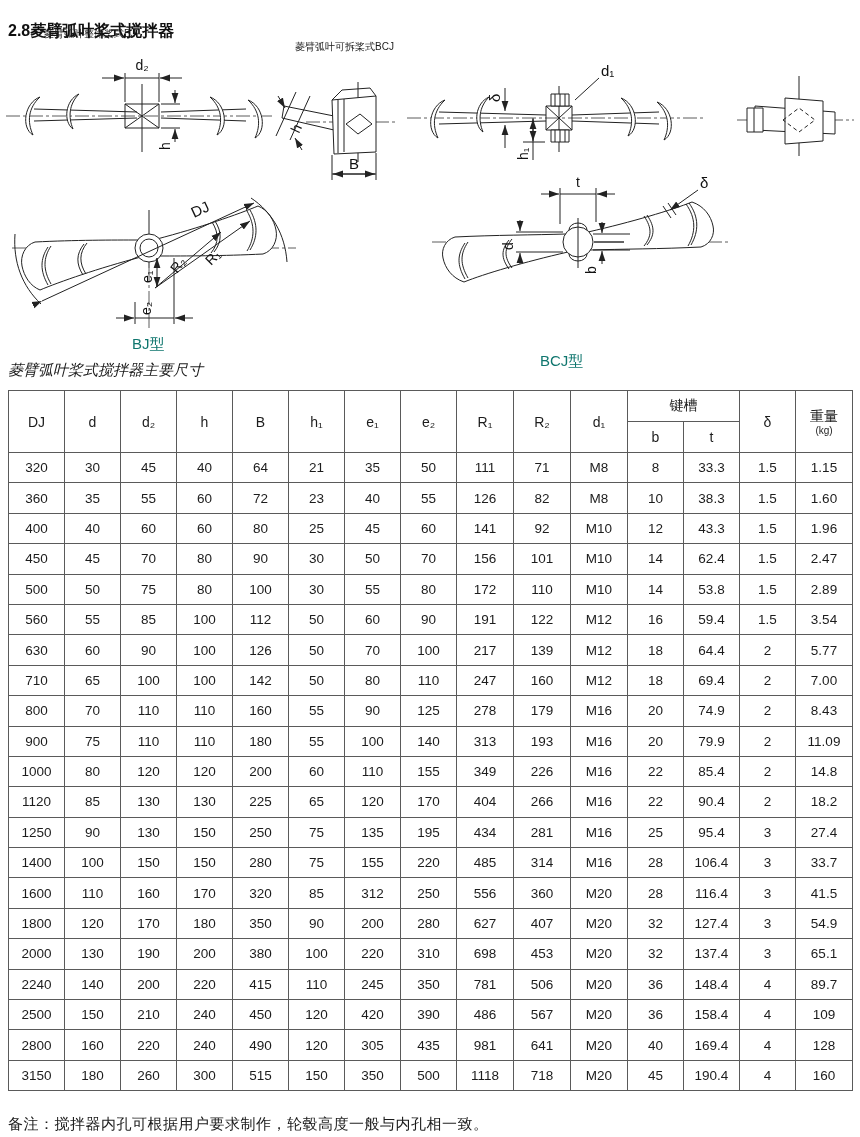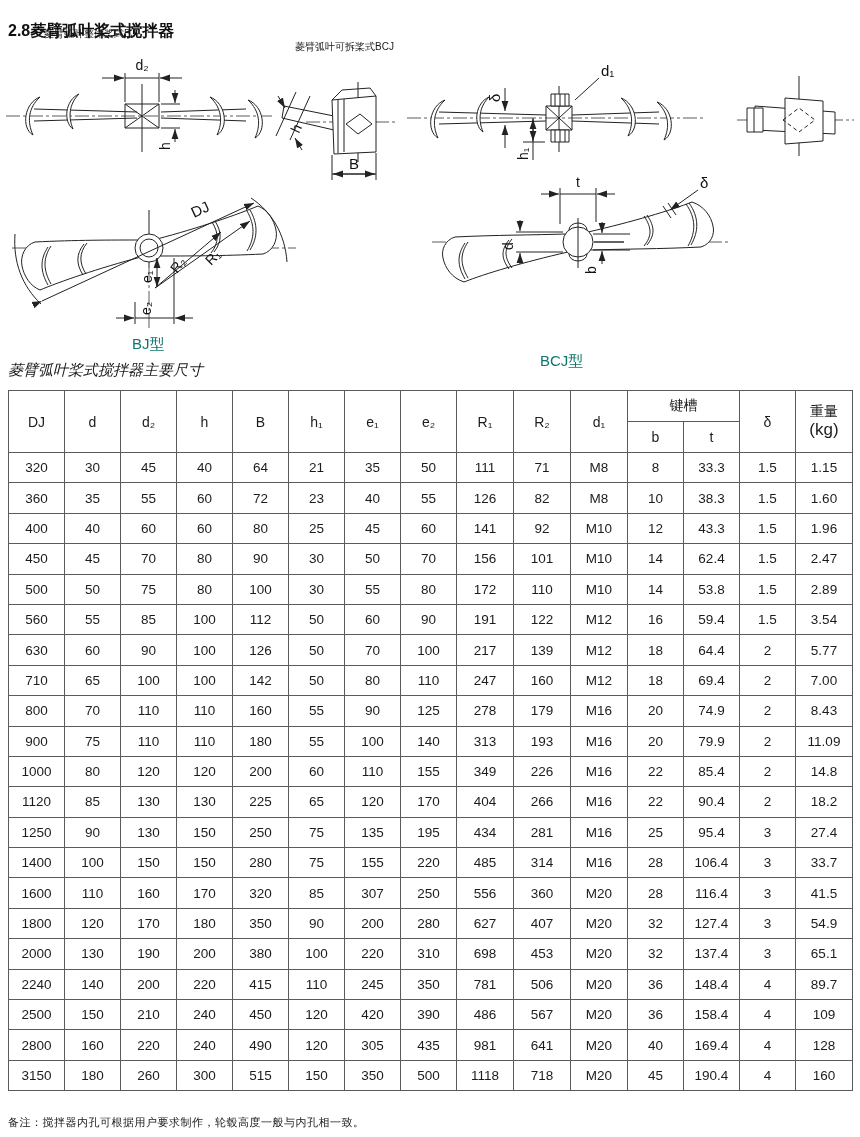--- a/index.html
+++ b/index.html
@@ -7,31 +7,31 @@
   body {
     position:relative; background:#fff; color:#111;
     font-family:"Liberation Sans","DejaVu Sans",sans-serif;
     overflow:hidden;
   }
   .abs { position:absolute; }
   .title { font-size:16px; font-weight:bold; color:#101010; }
   .subtitle { font-size:10px; color:#1a1a1a; }
   .figlabel { font-size:15px; color:#0f766e; }
   .caption { font-size:15px; color:#1a1a1a;font-style:italic; }
-  .footnote { font-size:11px; color:#1a1a1a; letter-spacing:0.5px; }
+  .footnote { font-size:15px; color:#1a1a1a; letter-spacing:0.5px; }
 
   table.dim { border-collapse:collapse; table-layout:fixed; width:844px; background:#fff; }
   table.dim th, table.dim td {
     border:1px solid #5a5a5a; text-align:center; vertical-align:middle;
     font-weight:normal; color:#1c1c1c; overflow:hidden; white-space:nowrap;
   }
   table.dim { border:1px solid #444; }
   table.dim th { font-size:14px; height:31px; }
   table.dim td { font-size:13.5px; height:30.4px; }
-  table.dim .unit { font-size:17px; margin-top:-1px; }
+  table.dim .unit { font-size:10px; margin-top:-1px; }
 
   svg .s  { stroke:#222; fill:none; stroke-width:1; }
   svg .s2 { stroke:#222; fill:none; stroke-width:1.4; }
   svg .sf { stroke:#222; fill:#fff; stroke-width:1; }
   svg .cl { stroke:#333; fill:none; stroke-width:0.8; stroke-dasharray:14 3 3 3; }
   svg .dsh{ stroke:#222; fill:none; stroke-width:1; stroke-dasharray:4 3; }
   svg text { font-size:14px; fill:#111; font-family:"Liberation Sans","DejaVu Sans",sans-serif; }
   svg text.big { font-size:15px; }
 </style>
 </head>
@@ -476,21 +476,21 @@
           <td>3</td>
           <td>33.7</td>
         </tr>
         <tr>
           <td>1600</td>
           <td>110</td>
           <td>160</td>
           <td>170</td>
           <td>320</td>
           <td>85</td>
-          <td>307</td>
+          <td>312</td>
           <td>250</td>
           <td>556</td>
           <td>360</td>
           <td>M20</td>
           <td>28</td>
           <td>116.4</td>
           <td>3</td>
           <td>41.5</td>
         </tr>
         <tr>

